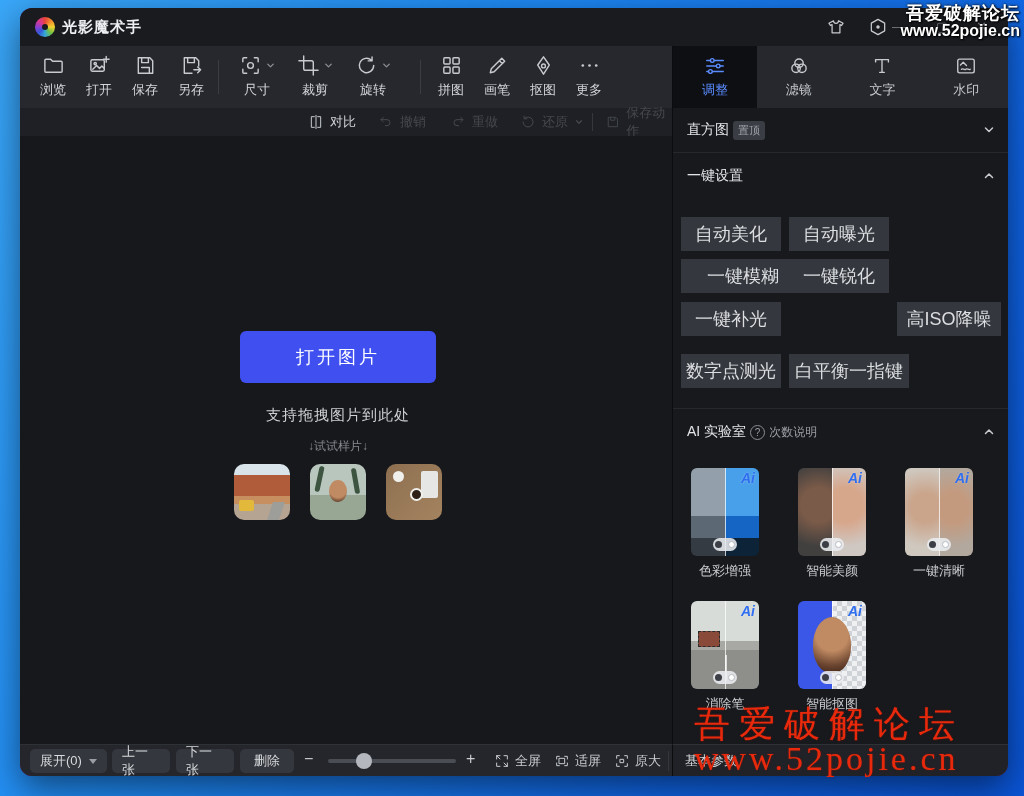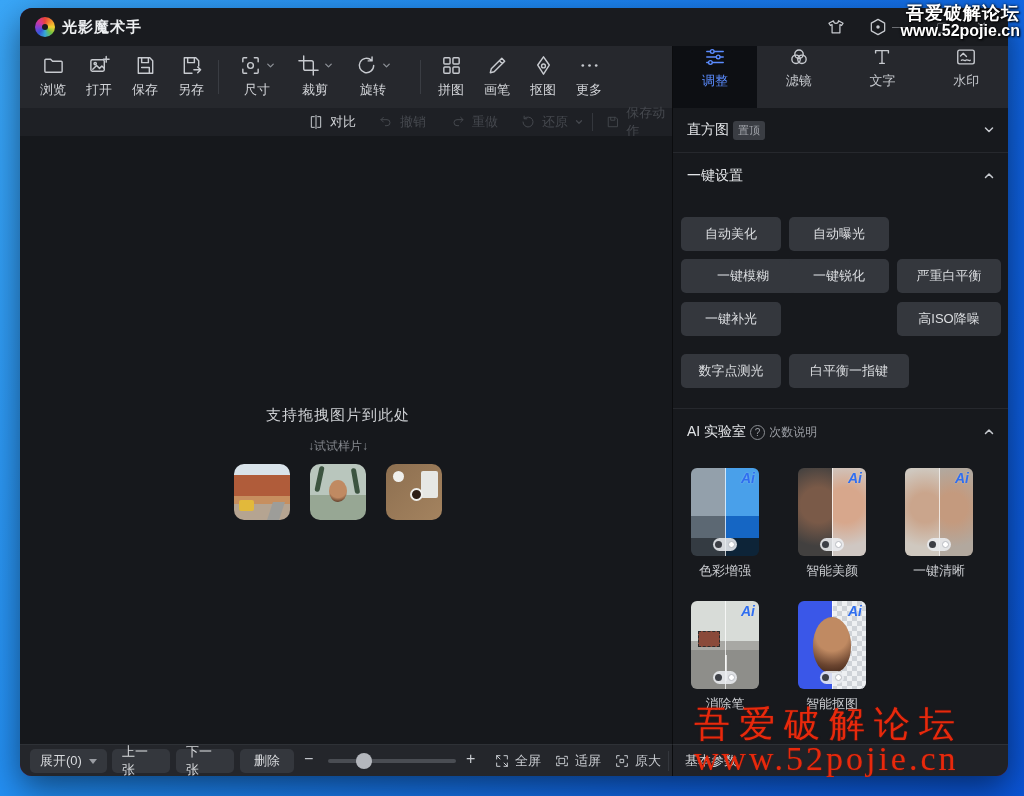--- a/index.html
+++ b/index.html
@@ -34,21 +34,21 @@
   .tb-item svg { width:23px; height:23px; }
   .tb-item.dd { width:58px; }
   .dd-row { display:flex; align-items:center; gap:3px; }
   .dd-row svg.caret { width:11px; height:11px; stroke:#8a8e94; }
   .vsep { position:absolute; top:14px; width:1px; height:34px; background:#3a3d43; }
 
   
   .tabs { position:absolute; left:652px; top:38px; width:336px; height:62px; background:#26282d;
     border-left:1px solid #0b0c0e; display:flex; }
   .tab { width:84px; height:62px; display:flex; flex-direction:column; align-items:center;
-    justify-content:flex-start; gap:4px; font-size:13px; color:#c6c9ce; }
+    justify-content:center; gap:4px; font-size:13px; color:#c6c9ce; }
   .tab svg { width:22px; height:22px; }
   .tab.active { background:#0d0f13; color:#5b8cff; }
   .tab.active svg { stroke:#5b8cff; }
 
   
   .actionbar { position:absolute; left:0; top:100px; width:652px; height:28px; background:#1e2025; }
   .ab-item { position:absolute; top:0; height:28px; display:flex; align-items:center; gap:6px; font-size:13px; color:#d3d5d9; }
   .ab-item svg { width:16px; height:16px; }
   .ab-item.disabled { color:#45484e; }
   .ab-item.disabled svg { stroke:#45484e; }
@@ -93,21 +93,21 @@
     border-top:1px solid #2e3136; border-left:1px solid #0b0c0e; display:flex; align-items:center; padding-left:12px;
     font-size:13px; color:#d8dadd; }
 
   
   .panel { position:absolute; left:652px; top:100px; width:336px; height:636px; background:#17191d; border-left:1px solid #0b0c0e; }
   .sec-head { position:absolute; left:0; width:336px; height:44px; display:flex; align-items:center; padding:0 14px; gap:4px; }
   .sec-title { font-size:14px; color:#e3e5e8; }
   .sec-badge { font-size:11px; color:#9fa2a8; background:#3a3d43; border-radius:3px; padding:2px 5px; }
   .sec-chevron { margin-left:auto; width:12px; height:12px; }
   .sec-div { position:absolute; left:0; width:336px; height:1px; background:#26282d; }
-  .pbtn { position:absolute; height:34px; border-radius:5px; background:#34373d; color:#dcdee1; font-size:13px;
+  .pbtn { position:absolute; height:34px; border-radius:0; background:#34373d; color:#dcdee1; font-size:18px;
     display:flex; align-items:center; justify-content:center; }
   .help-circ { width:15px; height:15px; border-radius:50%; border:1px solid #8a8d92; color:#9a9da3;
     font-size:10px; display:flex; align-items:center; justify-content:center; }
   .help-label { font-size:12px; color:#9a9da3; }
 
   
   .ai-item { position:absolute; width:68px; }
   .ai-thumb { position:relative; width:68px; height:88px; border-radius:6px; overflow:hidden; }
   .ai-thumb::after { content:""; position:absolute; left:50%; top:0; width:1px; height:100%; background:rgba(255,255,255,.75); }
   .half { position:absolute; top:0; width:50%; height:100%; }
@@ -334,20 +334,21 @@
     <div class="ab-item disabled" style="left:586px">
       <svg class="ic" viewBox="0 0 24 24">
           <path d="M4.5 4h12l3 3v13h-15z"></path>
           <path d="M8 4v5h7V4"></path>
         </svg>
       <span>保存动作</span>
     </div>
   </div>
 
   <div class="canvas">
+    <div class="open-btn">打开图片</div>
     <div class="drop-hint">支持拖拽图片到此处</div>
     <div class="samples-hint">↓试试样片↓</div>
     <div class="samples-row">
       <div class="sample s1">
           <div class="road"></div>
           <div class="van"></div>
         </div>
       <div class="sample s2">
           <div class="palm1"></div>
           <div class="palm2"></div>
@@ -374,21 +375,20 @@
       <span class="sec-title">一键设置</span>
       <svg class="ic sec-chevron" viewBox="0 0 12 12">
           <path d="M2.5 7.5 6 4l3.5 3.5"></path>
         </svg>
     </div>
 
     <div class="pbtn" style="left:8px;top:109px;width:100px">自动美化</div>
     <div class="pbtn" style="left:116px;top:109px;width:100px">自动曝光</div>
     <div class="pbtn" style="left:8px;top:151px;width:124px">一键模糊</div>
     <div class="pbtn" style="left:116px;top:151px;width:100px">一键锐化</div>
-    <div class="pbtn" style="left:224px;top:151px;width:104px">严重白平衡</div>
     <div class="pbtn" style="left:8px;top:194px;width:100px">一键补光</div>
     <div class="pbtn" style="left:224px;top:194px;width:104px">高ISO降噪</div>
     <div class="pbtn" style="left:8px;top:246px;width:100px">数字点测光</div>
     <div class="pbtn" style="left:116px;top:246px;width:120px">白平衡一指键</div>
 
     <div class="sec-div" style="top:300px"></div>
     <div class="sec-head" style="top:302px">
       <span class="sec-title">AI 实验室</span>
       <span class="help-circ">?</span>
       <span class="help-label">次数说明</span>

